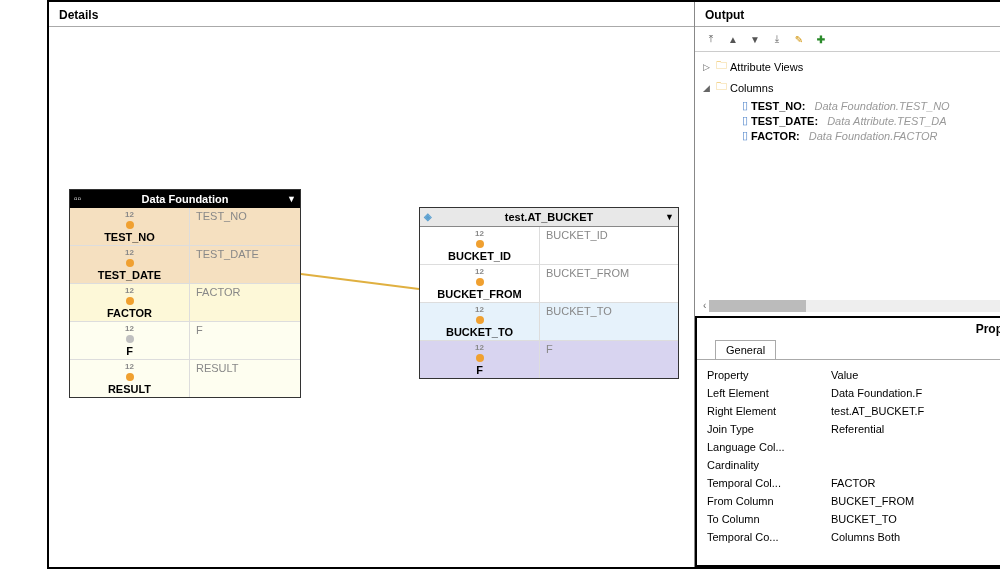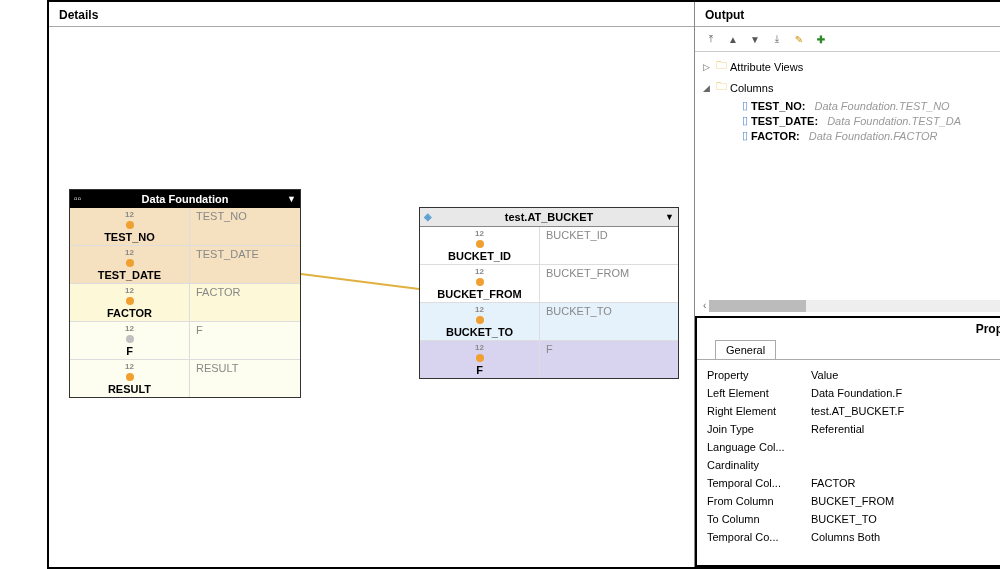--- a/index.html
+++ b/index.html
@@ -46,21 +46,21 @@
     .hscroll-area { display: flex; align-items: center; padding: 0 8px 4px; gap: 3px; }
     .hscroll-chev { font-size: 10px; color: #666; cursor: pointer; }
     .hscroll-track { flex: 1; height: 12px; background: #eee; position: relative; }
     .hscroll-thumb { position: absolute; left: 0; top: 0; width: 30%; height: 100%; background: #bbb; }
     .properties-pane { border: 2px solid #000; margin: 0; flex: 1; display: flex; flex-direction: column; }
     .props-title { font-weight: bold; font-size: 12px; padding: 4px 8px; text-align: right; }
     .tab-strip { display: flex; border-bottom: 1px solid #aaa; padding-left: 18px; }
     .tab { border: 1px solid #aaa; border-bottom: none; padding: 3px 10px; font-size: 11px; background: #fff; cursor: pointer; }
     .props-table { padding: 6px 10px; font-size: 11px; }
     .props-row { display: flex; padding: 3px 0; }
-    .props-key { width: 104px; }
+    .props-key { width: 124px; }
     .props-val { flex: 1; }
   </style>
 </head>
 <body>
 
 <div class="app">
 
   <div class="left-panel">
     <div class="panel-title">Details</div>
     <div class="canvas">
@@ -190,21 +190,21 @@
         <div class="tree-row">
           <span class="tree-indent" style="width:36px;"></span>
           <span class="col-icon">▯</span>
           <span class="tree-label">TEST_NO:</span>&nbsp;
           <span class="tree-desc">Data Foundation.TEST_NO</span>
         </div>
         <div class="tree-row">
           <span class="tree-indent" style="width:36px;"></span>
           <span class="col-icon">▯</span>
           <span class="tree-label">TEST_DATE:</span>&nbsp;
-          <span class="tree-desc">Data Foundation.TEST_DA</span>
+          <span class="tree-desc">Data Attribute.TEST_DA</span>
         </div>
         <div class="tree-row">
           <span class="tree-indent" style="width:36px;"></span>
           <span class="col-icon">▯</span>
           <span class="tree-label">FACTOR:</span>&nbsp;
           <span class="tree-desc">Data Foundation.FACTOR</span>
         </div>
       </div>
       <div class="vscroll">
         <div class="vscroll-thumb"></div>

